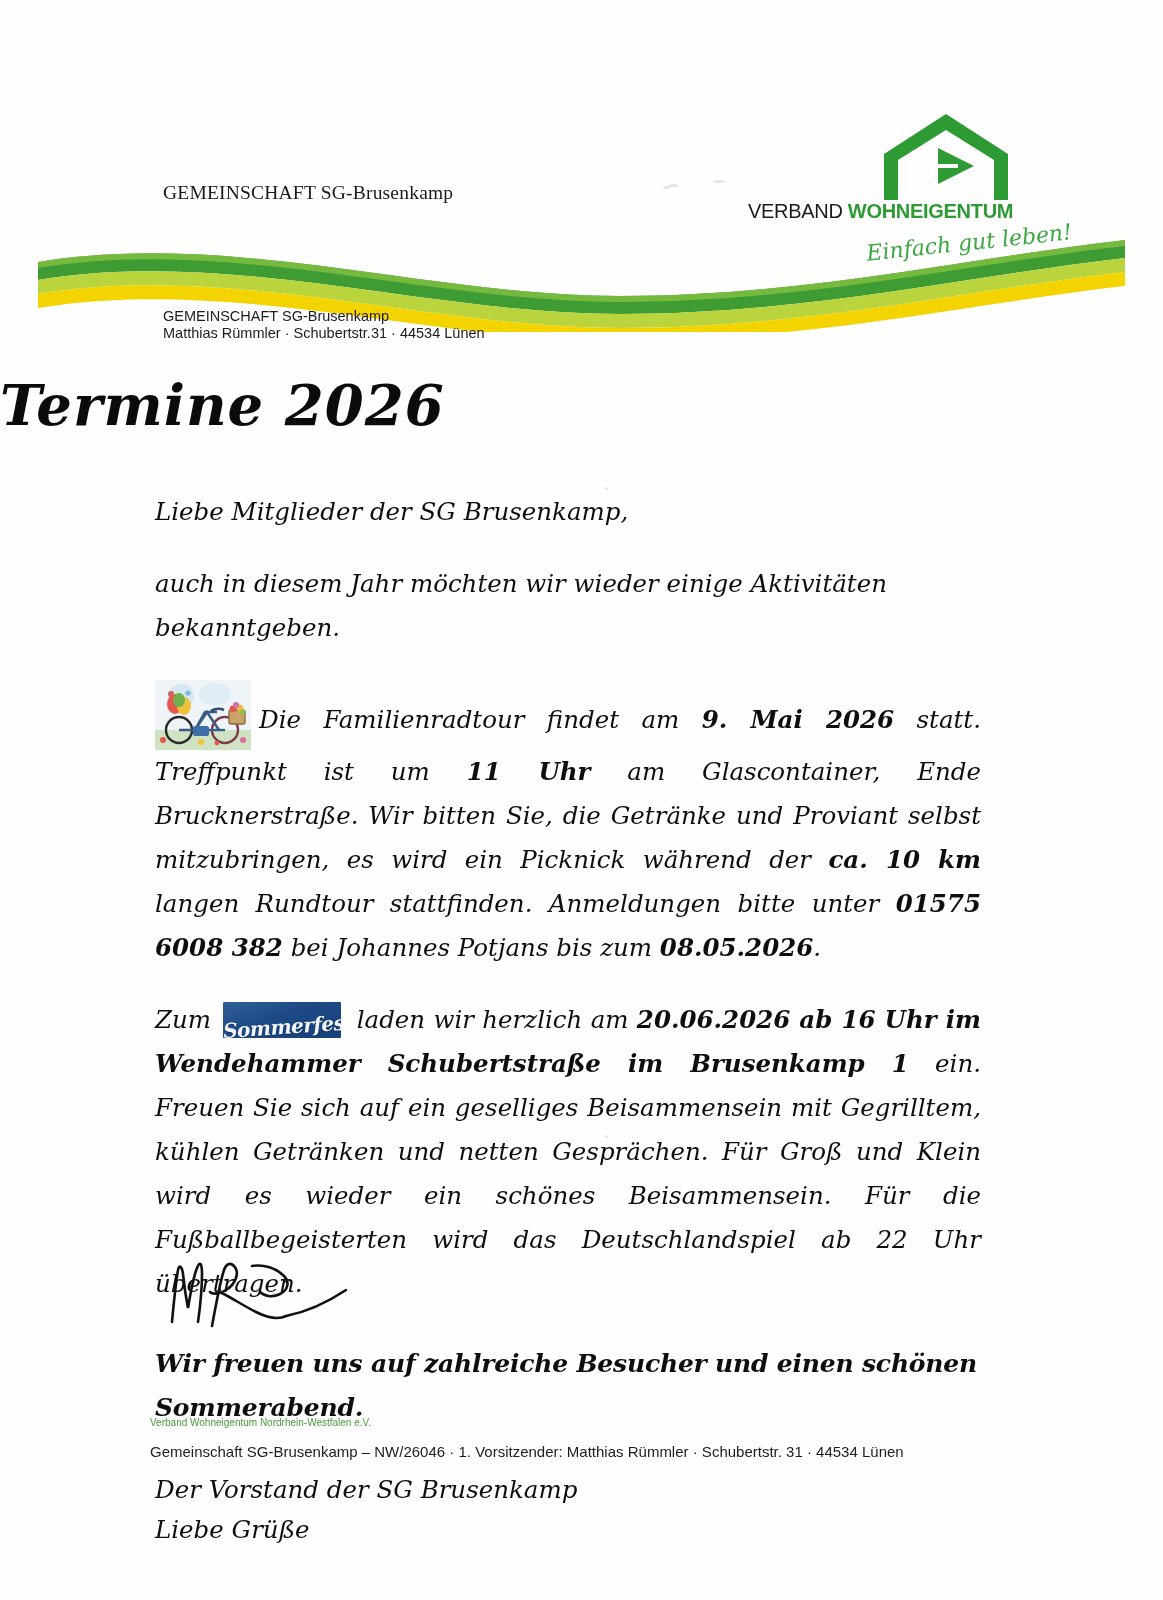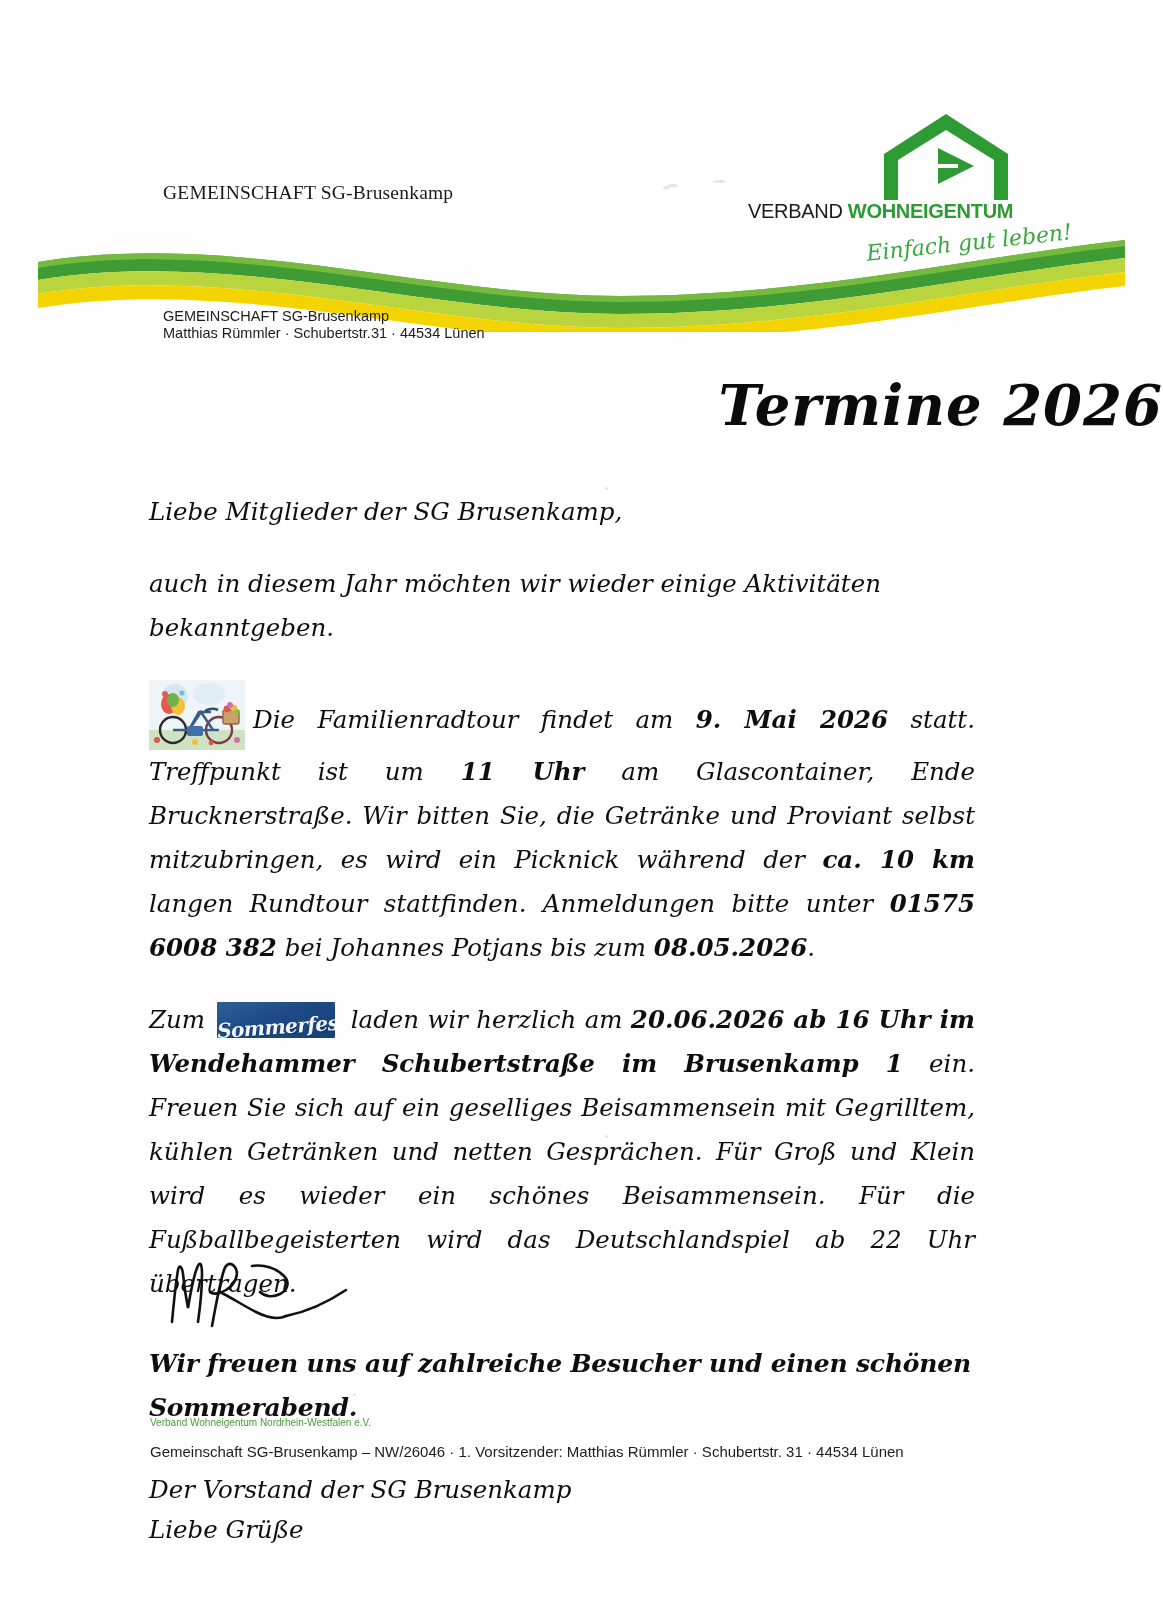--- a/index.html
+++ b/index.html
@@ -95,33 +95,33 @@
     color: #1c1c1c;
     white-space: nowrap;
   }
 
   
   .doc-title {
     position: absolute;
     left: 0;
     top: 372px;
     width: 1163px;
-    text-align: right;
+    text-align: left;
     font-family: "DejaVu Serif", serif;
     font-style: italic;
     font-weight: 700;
     font-size: 56px;
     letter-spacing: 1px;
     color: #0b0b0b;
   }
 
   
   .body-text {
     position: absolute;
-    left: 149px;
+    left: 155px;
     top: 490px;
     width: 826px;
     font-family: "DejaVu Serif", serif;
     font-style: italic;
     font-size: 24.5px;
     line-height: 44px;
     color: #0e0e0e;
   }
   .body-text p { margin: 0; }
   .salutation { margin-bottom: 28px !important; }

